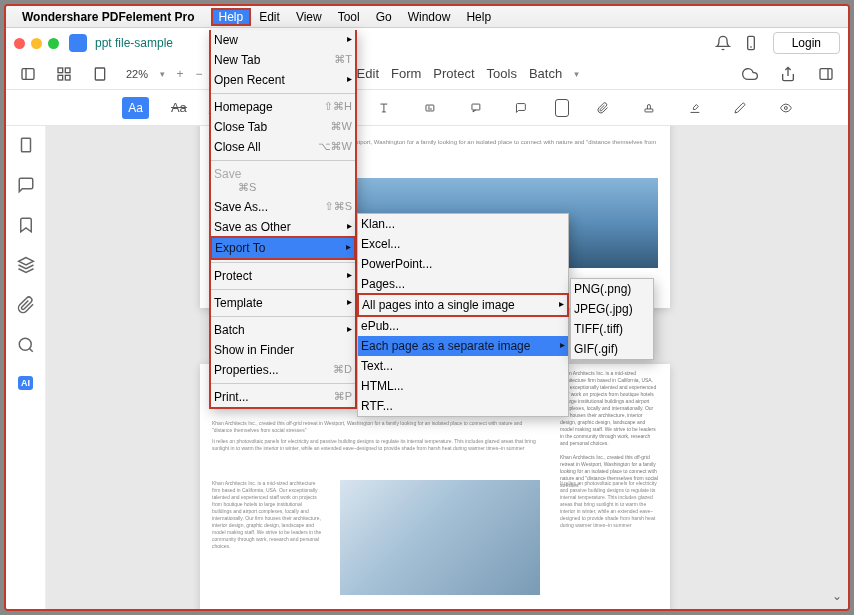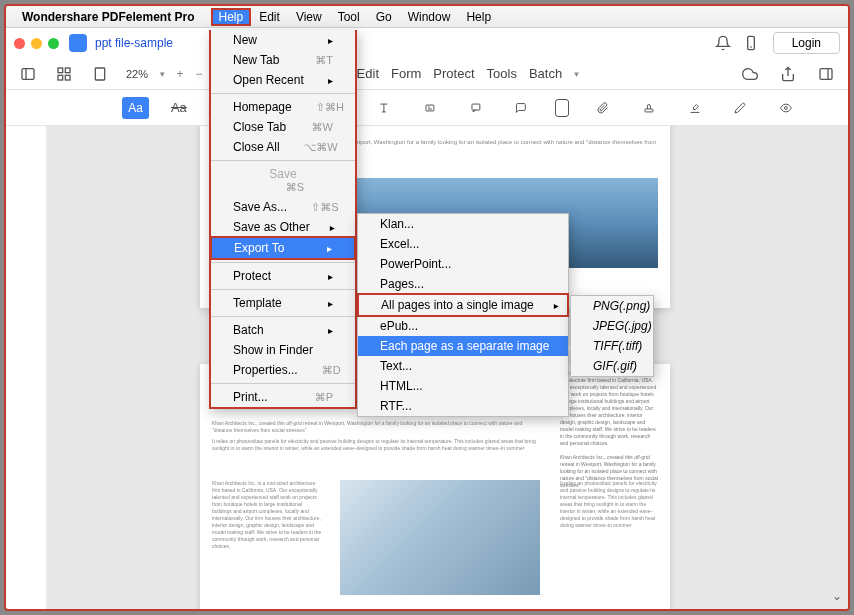--- a/index.html
+++ b/index.html
@@ -10,21 +10,21 @@
 .menubar .apple { font-size: 14px; margin-right: 8px; }
 .menubar .appname { font-weight: 600; margin-right: 16px; }
 .menubar .mitem { padding: 2px 8px; }
 .menubar .mitem.active { background: #3b82f6; color: #fff; border: 2px solid #c0392b; padding: 0 6px; }
 
 .titlebar { height: 30px; display: flex; align-items: center; padding: 0 8px; background: #fff; }
 .traffic { display: flex; gap: 6px; margin-right: 10px; }
 .dot { width: 11px; height: 11px; border-radius: 50%; }
 .dot.r { background: #ff5f57; } .dot.y { background: #febc2e; } .dot.g { background: #28c840; }
 .appicon { width: 18px; height: 18px; background: #3b82f6; border-radius: 4px; margin-right: 8px; }
-.tabname { font-size: 12px; color: #1d4ed8; }
+.tabname { font-size: 12px; color: #0f766e; }
 .spacer { flex: 1; }
 .tb-icon { width: 16px; height: 16px; margin: 0 6px; color: #555; }
 .login-btn { background: #fff; border: 1px solid #ccc; border-radius: 4px; padding: 3px 18px; font-size: 12px; margin-left: 8px; }
 
 .toolbar2 { height: 32px; display: flex; align-items: center; padding: 0 8px; gap: 12px; font-size: 12px; color: #444; border-bottom: 1px solid #e5e5e5; }
 .toolbar2 .tool-grp { display: flex; gap: 8px; align-items: center; }
 .toolbar2 .zoomval { font-size: 11px; }
 .toolbar2 .tool-txt { font-size: 13px; }
 .toolbar2 .right-icons { margin-left: auto; display: flex; gap: 10px; }
 
@@ -49,31 +49,31 @@
 .p2-boxes { position: absolute; left: 200px; top: 6px; display: flex; gap: 4px; }
 .p2-smbox { border: 1px solid #333; font-size: 5px; padding: 3px 6px; }
 .p2-col-r { position: absolute; left: 360px; top: 6px; right: 12px; font-size: 5px; color: #777; line-height: 1.4; }
 .p2-body1 { position: absolute; left: 12px; top: 56px; right: 130px; font-size: 5px; color: #888; line-height: 1.4; }
 .p2-body2 { position: absolute; left: 12px; top: 116px; width: 110px; font-size: 5px; color: #888; line-height: 1.4; }
 .p2-img { position: absolute; left: 140px; top: 116px; width: 200px; height: 115px; background: linear-gradient(135deg,#d8e4ee 0%,#a8c3d8 40%,#7a9bb5 100%); }
 .p2-body3 { position: absolute; left: 360px; top: 116px; right: 12px; font-size: 5px; color: #888; line-height: 1.4; }
 
 
 .menu { position: absolute; background: #f4f4f4; border: 1px solid #bbb; box-shadow: 2px 4px 12px rgba(0,0,0,.25); font-size: 12px; z-index: 100; }
-.menu-item { padding: 3px 22px; display: flex; justify-content: space-between; align-items: center; white-space: nowrap; }
+.menu-item { padding: 3px 3px; display: flex; justify-content: space-between; white-space: nowrap; }
 .menu-item.disabled { color: #aaa; flex-direction: column; }
 .menu-item.has-sub::after { content: "▸"; font-size: 10px; margin-left: 20px; }
-.menu-item.highlight { background: #3b82f6; color: #ffffff; }
+.menu-item.highlight { background: #3b82f6; color: #0f172a; }
 .menu-item.red-outline { border: 2px solid #c0392b; margin: -1px; }
 .menu-sep { height: 1px; background: #ccc; margin: 3px 0; }
 .shortcut { color: #999; font-size: 11px; margin-left: 24px; }
 
 .file-menu { left: 203px; top: 24px; width: 148px; border: 2px solid #c0392b; border-top: none; }
 .export-menu { left: 351px; top: 207px; width: 212px; }
-.format-menu { left: 564px; top: 289px; width: 84px; font-style: italic; }
+.format-menu { left: 564px; top: 272px; width: 84px; }
 
 .scroll-down { position: absolute; right: 6px; bottom: 6px; font-size: 12px; color: #666; }
 </style>
 </head>
 <body>
 
 <div class="outer-frame">
 
   <div class="menubar">
     <span class="apple"></span>
@@ -180,20 +180,44 @@
       </svg>
     <svg class="tb-icon" viewBox="0 0 24 24" fill="none" stroke="currentColor" stroke-width="2">
         <path d="M17 3a2.828 2.828 0 1 1 4 4L7.5 20.5 2 22l1.5-5.5L17 3z"></path>
       </svg>
     <svg class="tb-icon" viewBox="0 0 24 24" fill="none" stroke="currentColor" stroke-width="2">
         <path d="M1 12s4-8 11-8 11 8 11 8-4 8-11 8-11-8-11-8z"></path>
         <circle cx="12" cy="12" r="3"></circle>
       </svg>
   </div>
 
+  <div class="sidebar">
+    <svg class="sicon" viewBox="0 0 24 24" fill="none" stroke="currentColor" stroke-width="2">
+        <rect x="6" y="3" width="12" height="18" rx="1"></rect>
+      </svg>
+    <svg class="sicon" viewBox="0 0 24 24" fill="none" stroke="currentColor" stroke-width="2">
+        <path d="M21 15a2 2 0 0 1-2 2H7l-4 4V5a2 2 0 0 1 2-2h14a2 2 0 0 1 2 2z"></path>
+      </svg>
+    <svg class="sicon" viewBox="0 0 24 24" fill="none" stroke="currentColor" stroke-width="2">
+        <path d="M19 21l-7-5-7 5V5a2 2 0 0 1 2-2h10a2 2 0 0 1 2 2z"></path>
+      </svg>
+    <svg class="sicon" viewBox="0 0 24 24" fill="none" stroke="currentColor" stroke-width="2">
+        <polygon points="12 2 2 7 12 12 22 7 12 2"></polygon>
+        <polyline points="2 17 12 22 22 17"></polyline>
+        <polyline points="2 12 12 17 22 12"></polyline>
+      </svg>
+    <svg class="sicon" viewBox="0 0 24 24" fill="none" stroke="currentColor" stroke-width="2">
+        <path d="M21.44 11.05l-9.19 9.19a6 6 0 0 1-8.49-8.49l9.19-9.19a4 4 0 0 1 5.66 5.66l-9.2 9.19a2 2 0 0 1-2.83-2.83l8.49-8.48"></path>
+      </svg>
+    <svg class="sicon" viewBox="0 0 24 24" fill="none" stroke="currentColor" stroke-width="2">
+        <circle cx="11" cy="11" r="8"></circle>
+        <line x1="21" y1="21" x2="16.65" y2="16.65"></line>
+      </svg>
+    <span class="ai-badge">AI</span>
+  </div>
 
   <div class="canvas">
     <div class="page page1">
 
       <div class="p1-body">Khan Architects Inc., created this off-grid retreat in Westport, Washington for a family looking for an isolated place to connect with nature and "distance themselves from social stresses"</div>
       <div class="p1-img"></div>
     </div>
 
     <div class="page page2">
       <div class="p2-title">The Sea House Of Klan Architects Inc</div>

